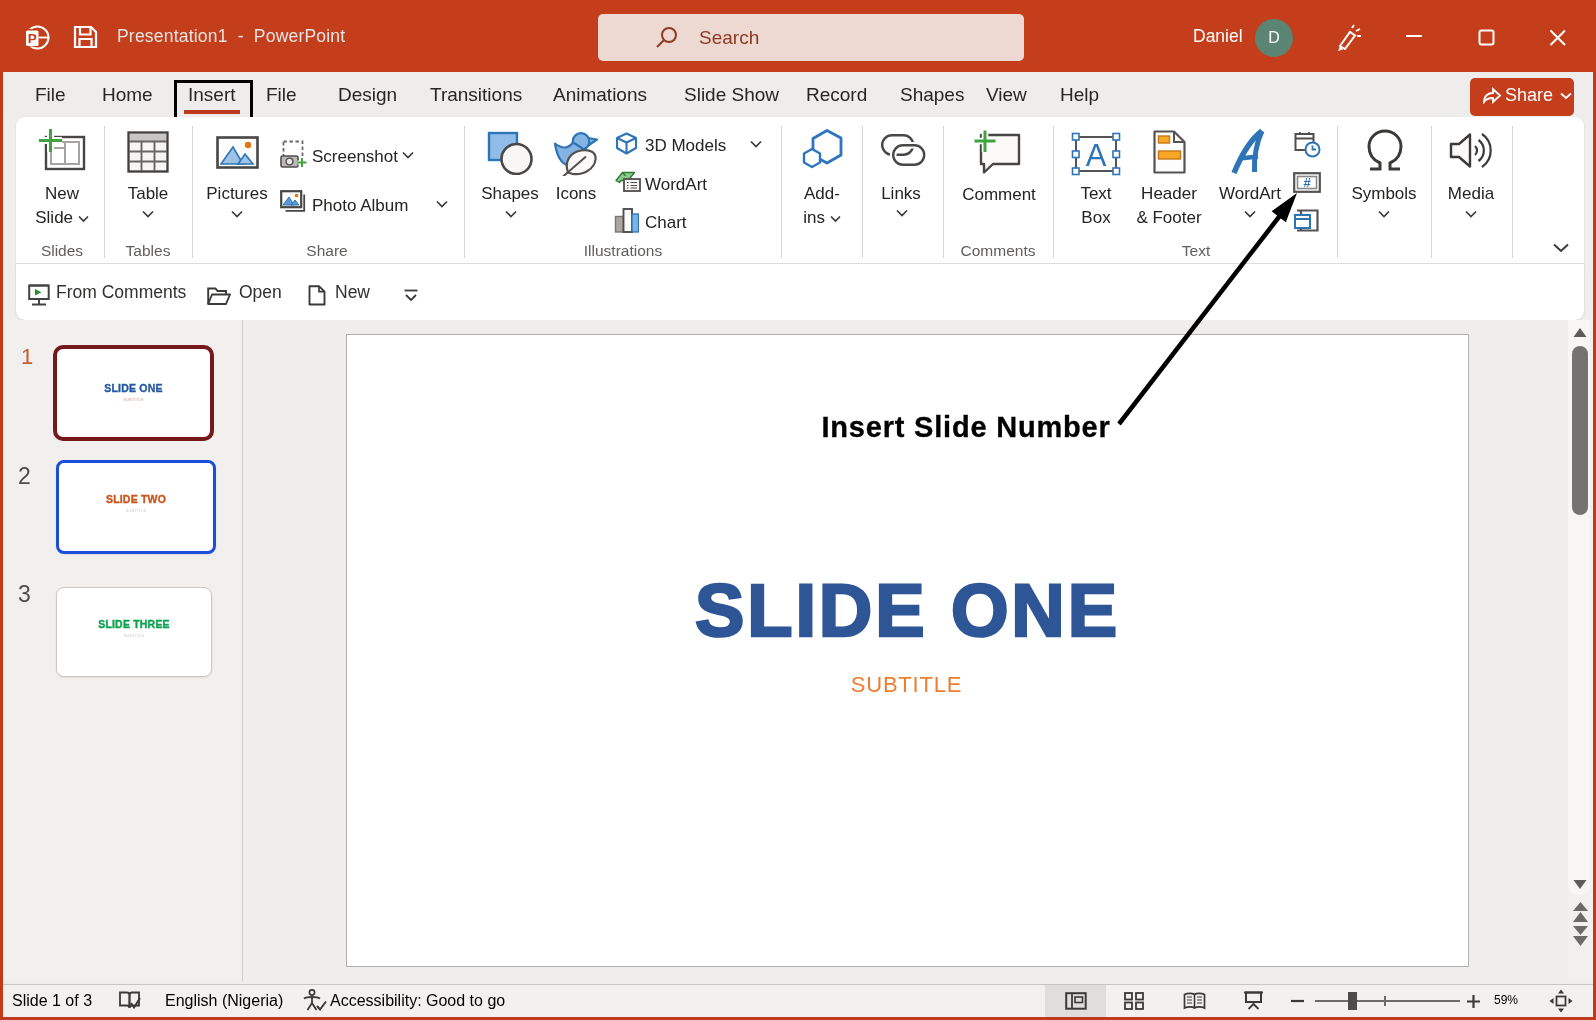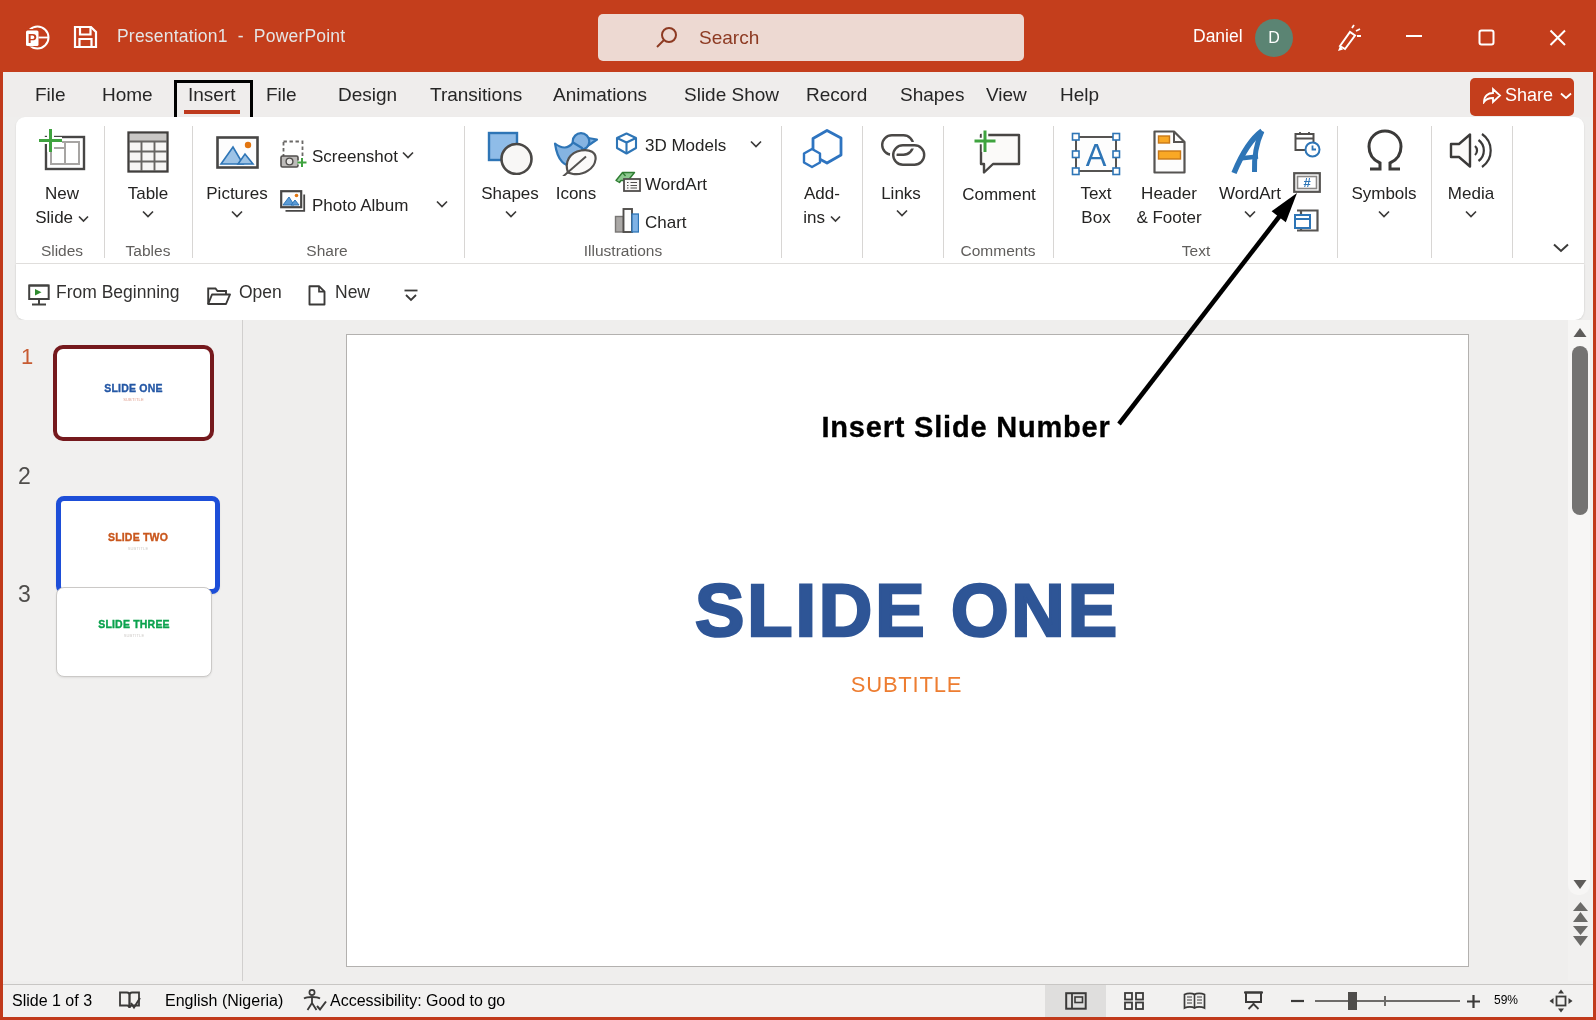--- a/index.html
+++ b/index.html
@@ -333,21 +333,21 @@
     <path d="M1,1.5 L6,6.5 L11,1.5" stroke="#3B3A39" stroke-width="1.7" fill="none"></path>
   </svg>
 
 <div id="qat"></div>
 <svg class="abs" style="left:28px;top:283px" width="22" height="26" viewBox="0 0 22 26">
   <rect x="1.2" y="2.5" width="19.5" height="13.5" fill="none" stroke="#424240" stroke-width="2"></rect>
   <path d="M1.2,2.5 H20.7" stroke="#424240" stroke-width="2"></path>
   <path d="M7,6 L13.5,9.2 L7,12.4 Z" fill="#2E8B2E"></path>
   <path d="M11,16 V21.5 M4,21.5 H18" stroke="#424240" stroke-width="2"></path>
 </svg>
-<div class="qitem" style="left:56px">From Beginning</div>
+<div class="qitem" style="left:56px">From Comments</div>
 <svg class="abs" style="left:207px;top:287px" width="24" height="19" viewBox="0 0 24 19">
   <path d="M1.2,17 V1.5 H8.5 L10.5,4 H19 V7.5" fill="none" stroke="#3B3A39" stroke-width="1.9"></path>
   <path d="M1.2,17 L5,7.5 H23 L19,17 Z" fill="none" stroke="#3B3A39" stroke-width="1.9" stroke-linejoin="round"></path>
 </svg>
 <div class="qitem" style="left:239px">Open</div>
 <svg class="abs" style="left:308px;top:285px" width="18" height="21" viewBox="0 0 18 21">
   <path d="M1.5,1.2 H11 L16.5,6.7 V19.5 H1.5 Z" fill="none" stroke="#3B3A39" stroke-width="1.9" stroke-linejoin="round"></path>
   <path d="M11,1.2 V6.7 H16.5" fill="none" stroke="#3B3A39" stroke-width="1.7"></path>
 </svg>
 <div class="qitem" style="left:335px">New</div>
@@ -364,21 +364,21 @@
     </div>
   <div id="scrollcol"></div>
 </div>
 
 <div class="thumbnum" style="left:21px;top:344px;color:#C75B32;font-size:22px">1</div>
 <div class="thumb" style="left:53px;top:345px;width:153px;height:88px;border:4px solid #75191D;border-radius:10px">
   <div class="tt" style="top:33px;font-size:10.5px;color:#2457A5;-webkit-text-stroke:.35px #2457A5">SLIDE ONE</div>
   <div class="tt" style="top:48px;font-size:4px;color:#E0A090;font-weight:normal">SUBTITLE</div>
 </div>
 <div class="thumbnum" style="left:18px;top:463px;color:#4F4D4B">2</div>
-<div class="thumb" style="left:56px;top:496px;width:154px;height:88px;border:5px solid #1d4ed8;border-radius:8px;box-shadow:0 1px 2px rgba(0,0,0,.08)">
+<div class="thumb" style="left:56px;top:460px;width:154px;height:88px;border:3px solid #1d4ed8;border-radius:8px;box-shadow:0 1px 2px rgba(0,0,0,.08)">
   <div class="tt" style="top:30px;font-size:10.5px;color:#C9571D;-webkit-text-stroke:.35px #C9571D">SLIDE TWO</div>
   <div class="tt" style="top:45px;font-size:4px;color:#CFCBC8;font-weight:normal">SUBTITLE</div>
 </div>
 <div class="thumbnum" style="left:18px;top:581px;color:#4F4D4B">3</div>
 <div class="thumb" style="left:56px;top:587px;width:154px;height:88px;border:1px solid #CBC9C7;border-radius:8px;box-shadow:0 1px 2px rgba(0,0,0,.08)">
   <div class="tt" style="top:30px;font-size:10.5px;color:#0BA24E;-webkit-text-stroke:.35px #0BA24E">SLIDE THREE</div>
   <div class="tt" style="top:45px;font-size:4px;color:#CFCBC8;font-weight:normal">SUBTITLE</div>
 </div>
 
 <div class="abs" style="left:1568px;top:320px;width:22px;height:575px;background:#F7F6F5;border-radius:0 0 10px 10px"></div>

